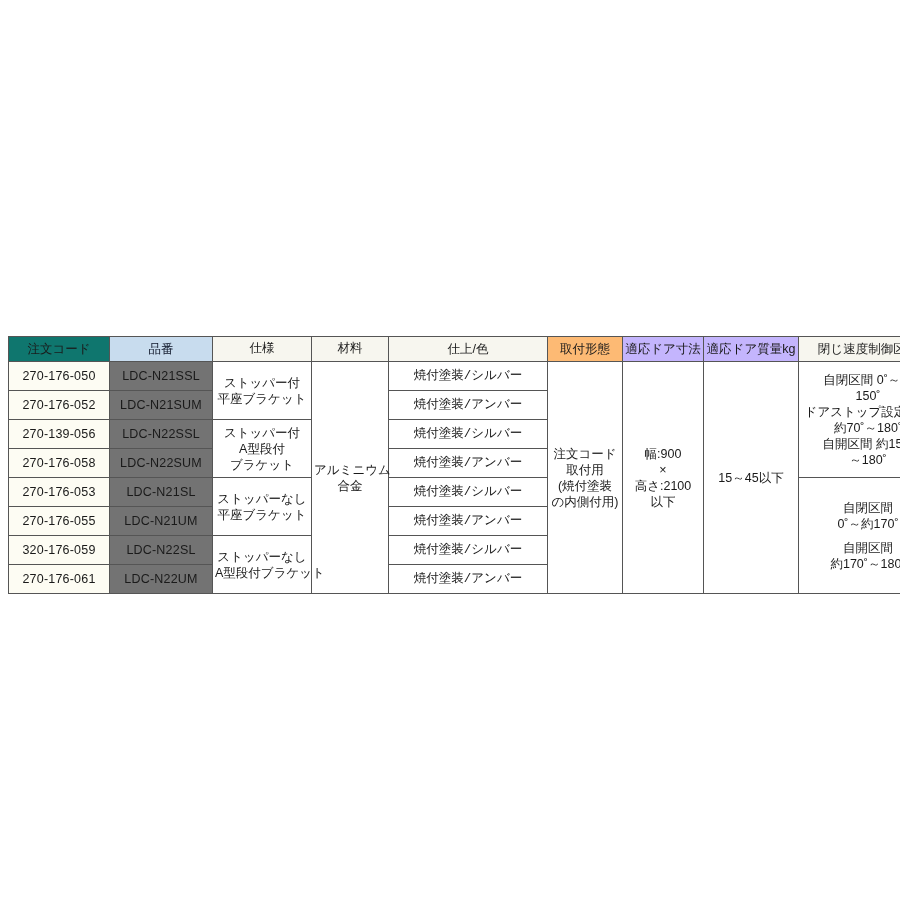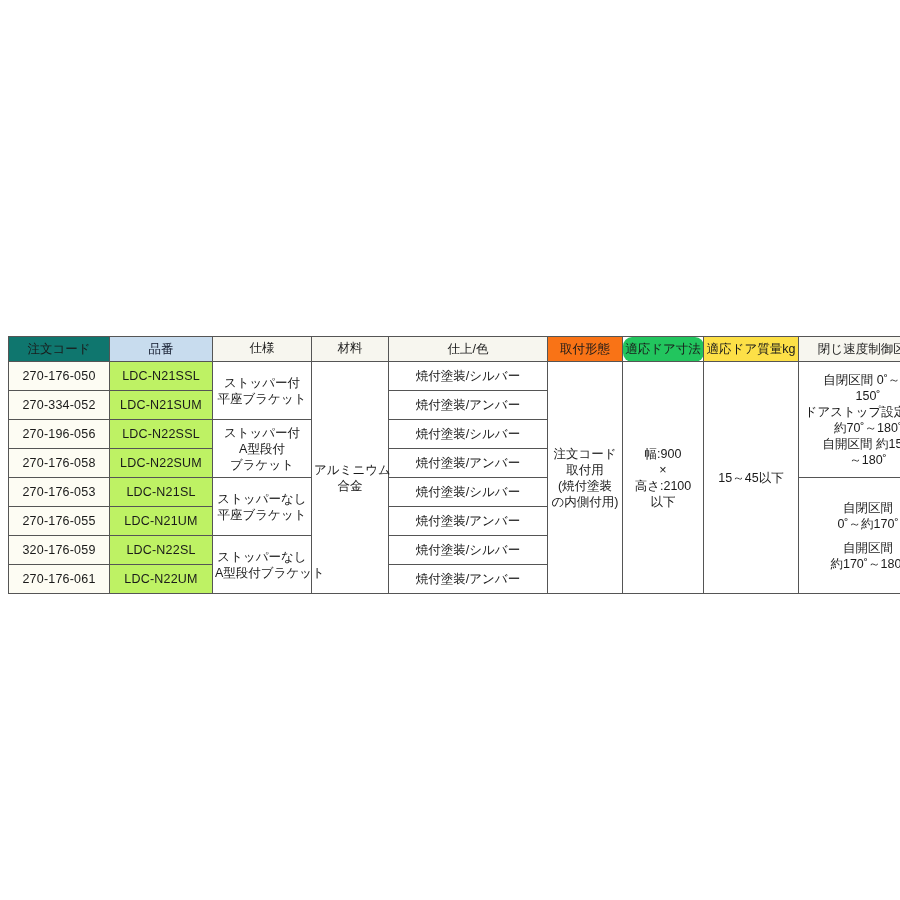--- a/index.html
+++ b/index.html
@@ -39,40 +39,40 @@
     height: 22px;
     font-weight: bold;
     font-size: 12.5px;
     background: #f7f6ef;
   }
   th.hdr-order   { background: #0f766e; width: 96px; margin-top: 48px; }
   th.hdr-model   { background: #c8dcee; width: 98px; color:#0f172a; }
   th.hdr-spec    { background: #f7f6ef; width: 94px; font-family: Liberation Mono, monospace; }
   th.hdr-mat     { background: #f7f6ef; width: 72px; font-family: Liberation Mono, monospace; }
   th.hdr-finish  { background: #f7f6ef; width: 154px; }
-  th.hdr-mount   { background: #f97316; width: 70px; }
-  th.hdr-dim     { background: #22c55e; width: 76px; border-radius: 9px; }
-  th.hdr-mass    { background: #fde047; width: 90px; }
+  th.hdr-mount   { background: #fdba74; width: 70px; }
+  th.hdr-dim     { background: #c4b5fd; width: 76px; }
+  th.hdr-mass    { background: #c4b5fd; width: 90px; }
   th.hdr-speed   { background: #f7f6ef; width: 134px; }
 
   td.order {
     background: #fdfcf3;
     font-size: 13px;
     letter-spacing: 0.2px;
     height: 26px;
   }
   td.model {
-    background: #bef264;
+    background: #737373;
     font-size: 13px;
     letter-spacing: 0.2px;
   }
   td.spec, td.mat, td.finish, td.mount, td.dim, td.mass, td.speed {
     background: #ffffff;
   }
-  td.finish { font-size: 12.5px; }
+  td.finish { font-size: 12.5px; font-family: Liberation Mono, monospace; }
   td.speed {
     text-align: left;
     padding-left: 6px;
     font-size: 12px;
     line-height: 1.45;
   }
   td.speed.center-block {
     padding-top: 2px;
     padding-bottom: 2px;
   }
@@ -133,27 +133,27 @@
           <span class="sp-line">自閉区間 0˚～約</span>
           <span class="sp-line">150˚</span>
           <span class="sp-line">ドアストップ設定区間</span>
           <span class="sp-line">約70˚～180˚</span>
           <span class="sp-line">自開区間 約150˚</span>
           <span class="sp-line">～180˚</span>
         </td>
       </tr>
 
       <tr>
-        <td class="order">270-334-052</td>
+        <td class="order">270-176-052</td>
         <td class="model">LDC-N21SUM</td>
         <td class="finish">焼付塗装/アンバー</td>
       </tr>
 
       <tr>
-        <td class="order">270-196-056</td>
+        <td class="order">270-139-056</td>
         <td class="model">LDC-N22SSL</td>
         <td class="spec" rowspan="2">
           <span class="sp-line">ストッパー付</span>
           <span class="sp-line">A型段付</span>
           <span class="sp-line">ブラケット</span>
         </td>
         <td class="finish">焼付塗装/シルバー</td>
       </tr>
 
       <tr>

